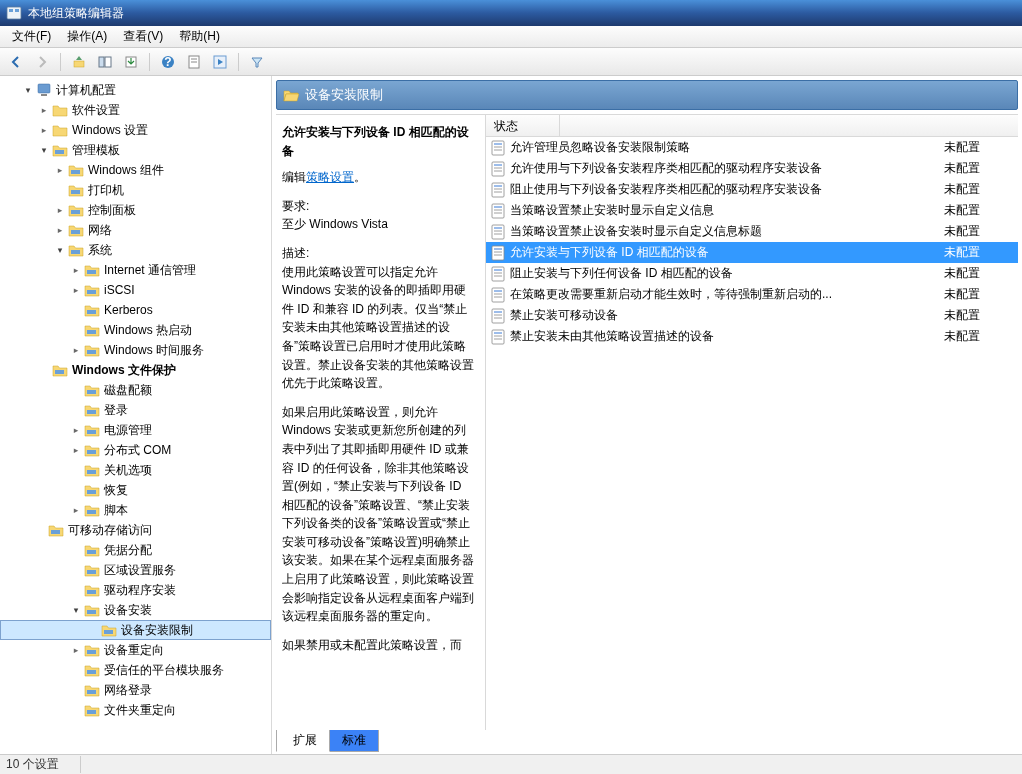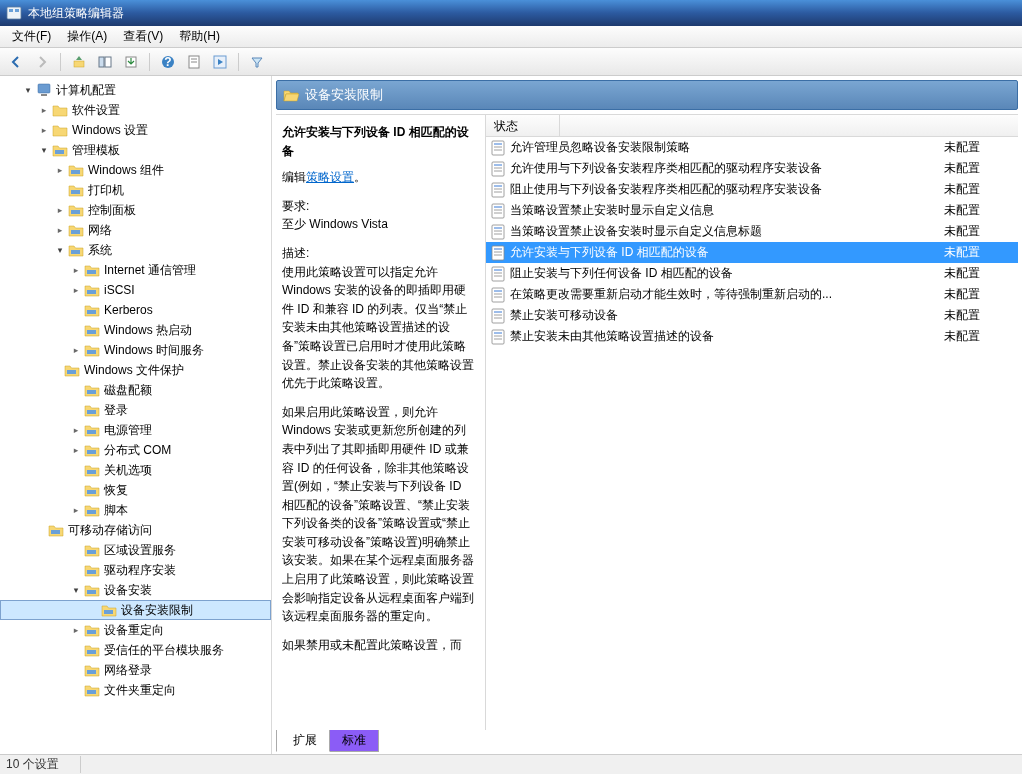--- a/index.html
+++ b/index.html
@@ -45,21 +45,21 @@
 .list-header .col.setting { flex: 1; }
 .list-header .col.status { width: 74px; }
 .list-body { flex: 1; overflow-y: auto; }
 .list-row { display: flex; align-items: center; height: 21px; padding-left: 4px; cursor: default; }
 .list-row.selected { background: #3399ff; color: #fff; }
 .list-row .ricon { width: 16px; height: 16px; margin-right: 4px; flex-shrink:0;}
 .list-row .rlabel { flex: 1; font-size: 12px; white-space: nowrap; overflow: hidden; text-overflow: ellipsis; padding-right:6px;}
 .list-row .rstatus { width: 74px; font-size: 12px; }
 
 .bottom-tabs { height: 22px; display: flex; align-items: flex-end; margin: 0 4px 2px 4px; }
-.bottom-tabs .tab { padding: 2px 12px; border: 1px solid #aaa; border-top: none; background: #8b5cf6; font-size: 12px; cursor: default; margin-right: -1px; }
+.bottom-tabs .tab { padding: 2px 12px; border: 1px solid #aaa; border-top: none; background: #3b82f6; font-size: 12px; cursor: default; margin-right: -1px; }
 .bottom-tabs .tab.active { background: #fff; border-bottom-color: #fff; position: relative; z-index: 1; padding-left: 16px; }
 
 .statusbar { height: 20px; border-top: 1px solid #ccc; background: #f0f0f0; display: flex; align-items: center; padding: 0 6px; font-size: 12px; color: #333; }
 .statusbar .cell { padding-right: 21px; border-right: 1px solid #ccc; margin-right:6px;}
 
 
 .svg-folder { fill: #f7d774; stroke: #c9a227; stroke-width: 0.5; }
 .svg-folder-open { fill: #f7d774; stroke: #c9a227; stroke-width: 0.5; }
 .svg-computer { fill: #6a9bd1; stroke: #3a6ba1; stroke-width:0.5;}
 
@@ -298,21 +298,21 @@
         <li>
           <div class="row" style="padding-left: 68px;">
             <span class="twisty">▸</span>
             <svg class="ficon" viewBox="0 0 16 16">
               <use href="#ic-folder-blue"></use>
             </svg>
             <span class="label">Windows 时间服务</span>
           </div>
         </li>
         <li>
-          <div class="row" style="padding-left: 48px;">
+          <div class="row" style="padding-left: 36px; font-weight: bold;">
             <span class="twisty"></span>
             <svg class="ficon" viewBox="0 0 16 16">
               <use href="#ic-folder-blue"></use>
             </svg>
             <span class="label">Windows 文件保护</span>
           </div>
         </li>
         <li>
           <div class="row" style="padding-left: 68px;">
             <span class="twisty"></span>
@@ -376,20 +376,29 @@
             <span class="label">脚本</span>
           </div>
         </li>
         <li>
           <div class="row" style="padding-left: 32px;">
             <span class="twisty"></span>
             <svg class="ficon" viewBox="0 0 16 16">
               <use href="#ic-folder-blue"></use>
             </svg>
             <span class="label">可移动存储访问</span>
+          </div>
+        </li>
+        <li>
+          <div class="row" style="padding-left: 68px;">
+            <span class="twisty"></span>
+            <svg class="ficon" viewBox="0 0 16 16">
+              <use href="#ic-folder-blue"></use>
+            </svg>
+            <span class="label">凭据分配</span>
           </div>
         </li>
         <li>
           <div class="row" style="padding-left: 68px;">
             <span class="twisty"></span>
             <svg class="ficon" viewBox="0 0 16 16">
               <use href="#ic-folder-blue"></use>
             </svg>
             <span class="label">区域设置服务</span>
           </div>

